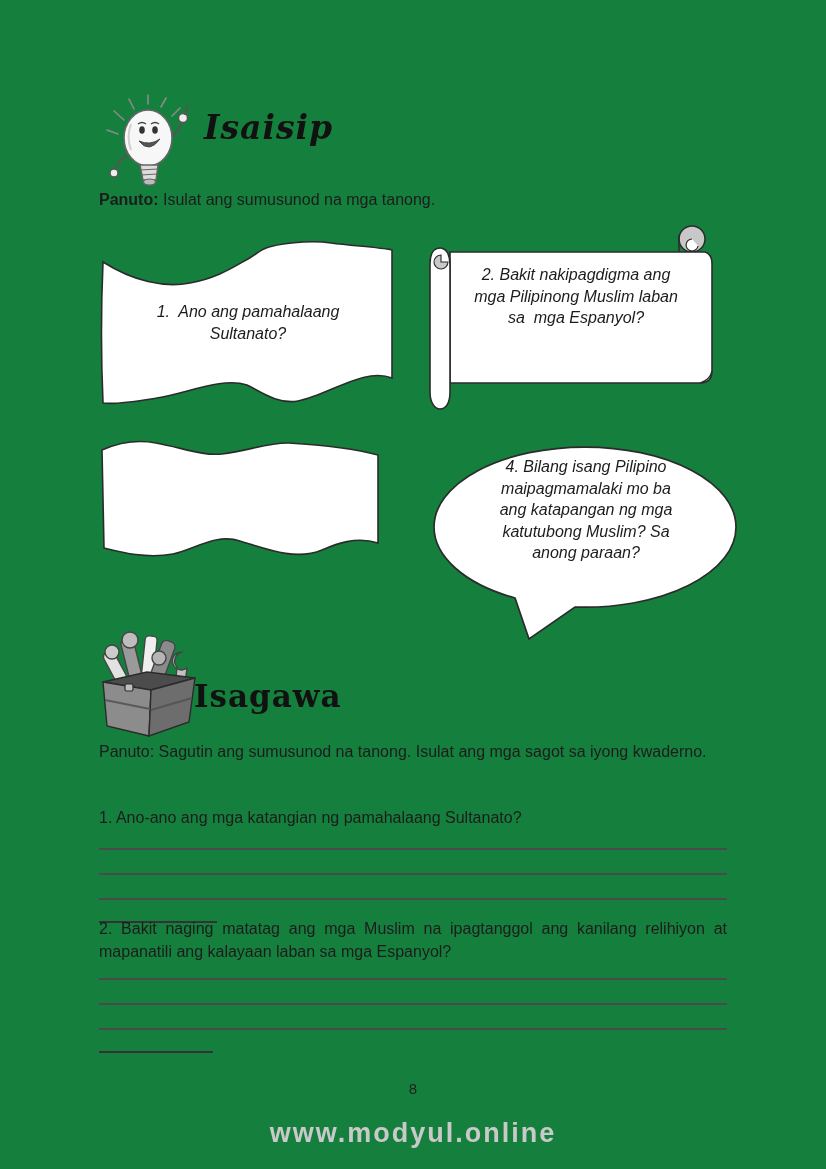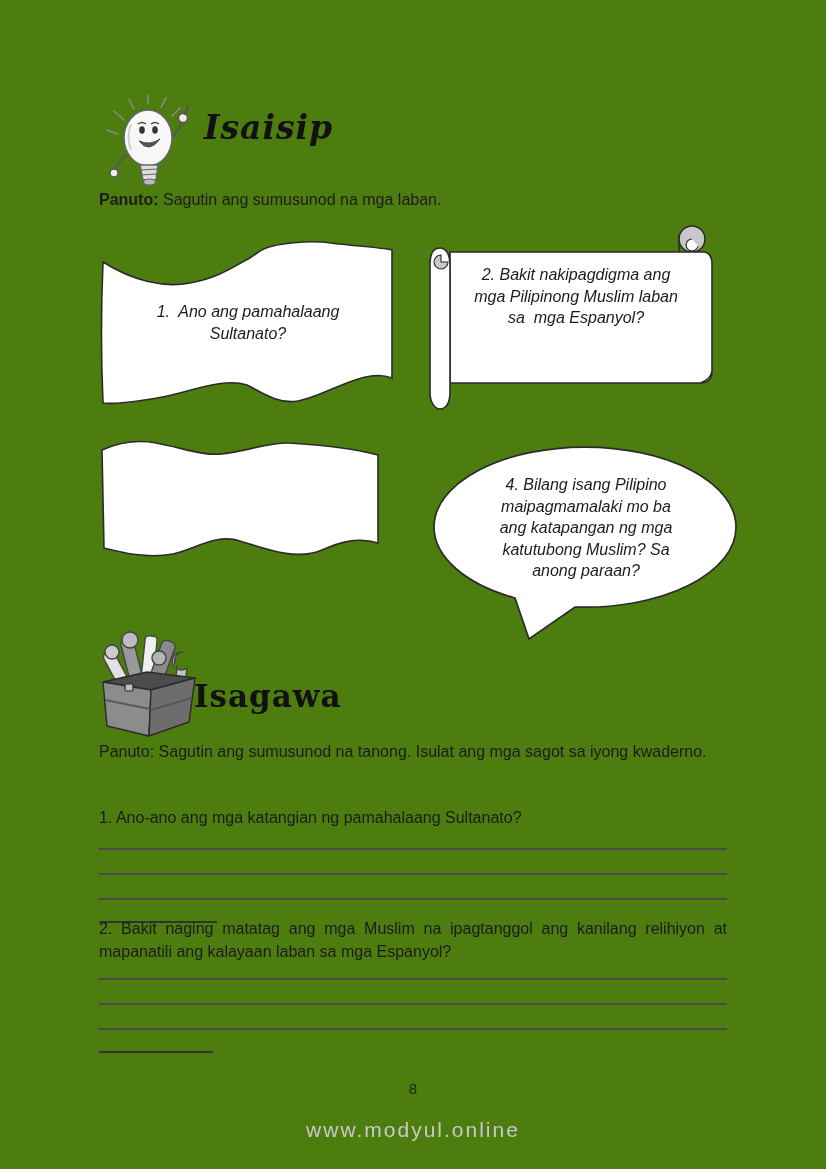--- a/index.html
+++ b/index.html
@@ -1,19 +1,19 @@
 <!DOCTYPE html>
 <html><head>
 <meta charset="utf-8">
 <style>
   html,body{margin:0;padding:0;background:#ffffff;}
   .page{
     position:relative;
     width:826px;height:1169px;
-    background:#4d7c0f;
+    background:#15803d;
     font-family:"Liberation Sans",sans-serif;
     color:#1a1a1a;
     overflow:hidden;
   }
   .abs{position:absolute;}
   
   .module-title{
     font-family:"DejaVu Serif",serif;
     font-weight:bold;
     color:#111;
@@ -35,21 +35,21 @@
     font-size:16px;line-height:21.5px;color:#1c1c1c;
     white-space:pre-wrap;
   }
   .centered{text-align:center;}
   
   .answer-group{left:99px;}
   .answer-line{width:628px;height:23px;border-bottom:2px solid #4a4a4a;}
   .answer-line.short{height:21px;border-bottom:2px solid #333;}
   
   .page-number{left:0;top:1080px;width:826px;text-align:center;font-size:15px;color:#222;}
-  .watermark{left:0;top:1118px;width:826px;text-align:center;font-size:21px;color:#c9c9c9;letter-spacing:2px;}
+  .watermark{left:0;top:1118px;width:826px;text-align:center;font-size:27px;color:#c9c9c9;letter-spacing:2px;font-weight:bold;}
 </style>
 </head>
 <body>
 
 <div class="page">
 
   <div class="abs" style="left:98px;top:94px;width:102px;height:96px;">
     <svg width="102" height="96" viewBox="0 0 102 96">
       <g stroke="#8a8a8a" stroke-width="1.6" stroke-linecap="round">
         <line x1="26" y1="26" x2="16" y2="17"></line>
@@ -79,21 +79,21 @@
       <path d="M 42,71 L 60,71 L 58,86 L 45,86 Z" fill="#dddddd" stroke="#666" stroke-width="1.4"></path>
       <line x1="42" y1="76" x2="60" y2="75" stroke="#666" stroke-width="1.2"></line>
       <line x1="43" y1="81" x2="59" y2="80" stroke="#666" stroke-width="1.2"></line>
       <ellipse cx="51.5" cy="88" rx="6" ry="3" fill="#bbbbbb" stroke="#666" stroke-width="1.2"></ellipse>
     </svg>
   </div>
 
   <div class="abs module-title title-isaisip">Isaisip</div>
 
   <div class="abs body-text instr1">
-    <b>Panuto:</b><span> Sagutin ang sumusunod na mga laban.</span>
+    <b>Panuto:</b><span> Isulat ang sumusunod na mga tanong.</span>
   </div>
 
   <div class="shape-box" style="left:98px;top:238px;width:300px;height:172px;">
     <svg width="300" height="172" viewBox="0 0 300 172">
       <path d="M 5,24
                C 35,43 66,50 92,45
                C 120,40 137,28 150,21
                C 160,15 163,11 171,9
                C 193,3 220,3 233,5
                C 256,8 281,9 294,12
@@ -145,21 +145,21 @@
   </div>
 
   <div class="shape-box" style="left:430px;top:441px;width:312px;height:204px;">
     <svg width="312" height="204" viewBox="0 0 312 204">
       <path d="M 4,86
                A 151,80 0 0 1 306,86
                A 151,80 0 0 1 145,166
                L 99,198 L 85,157
                A 151,80 0 0 1 4,86 Z" fill="#ffffff" stroke="#2b2b2b" stroke-width="1.7"></path>
     </svg>
-    <div class="shape-text centered" style="left:32px;top:33px;width:248px;">4. Bilang isang Pilipino
+    <div class="shape-text centered" style="left:32px;top:15px;width:248px;">4. Bilang isang Pilipino
 maipagmamalaki mo ba
 ang katapangan ng mga
 katutubong Muslim? Sa
 anong paraan?</div>
   </div>
 
   <div class="abs" style="left:95px;top:630px;width:112px;height:114px;">
     <svg width="112" height="114" viewBox="0 0 112 114">
 
       <g stroke="#444" stroke-width="1.4">

